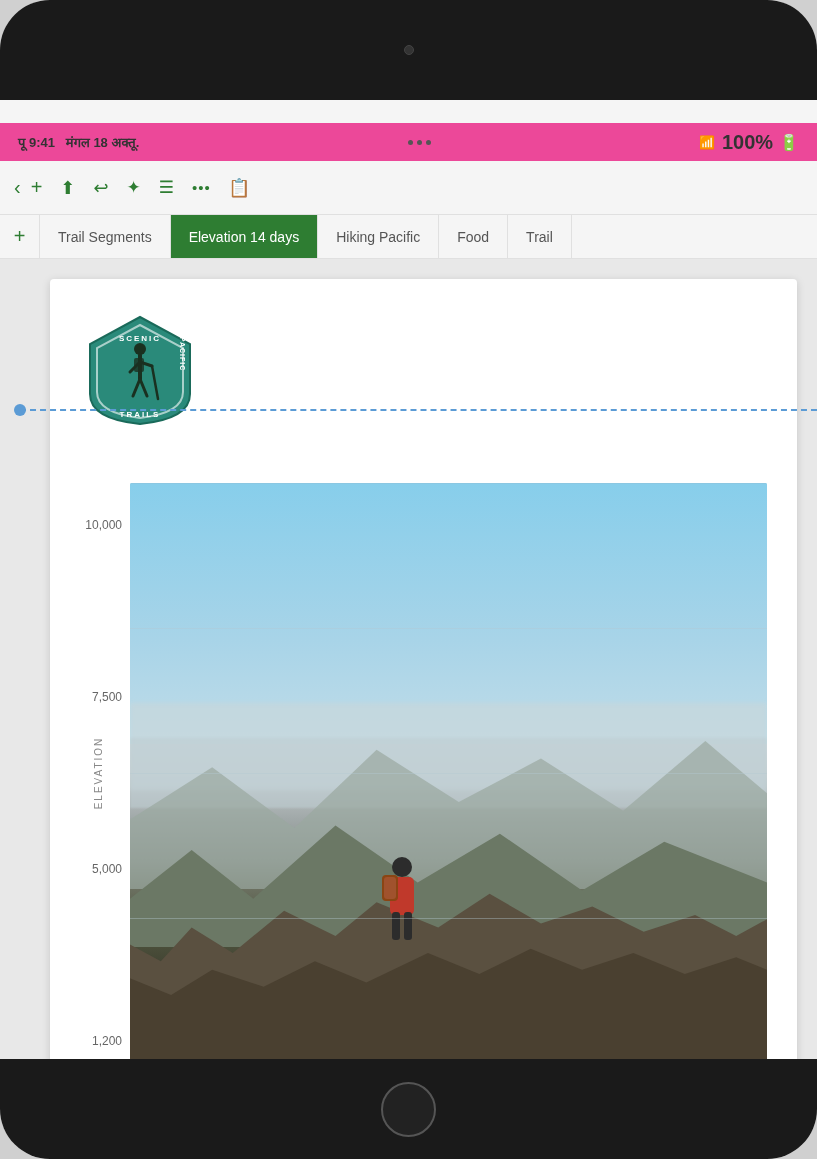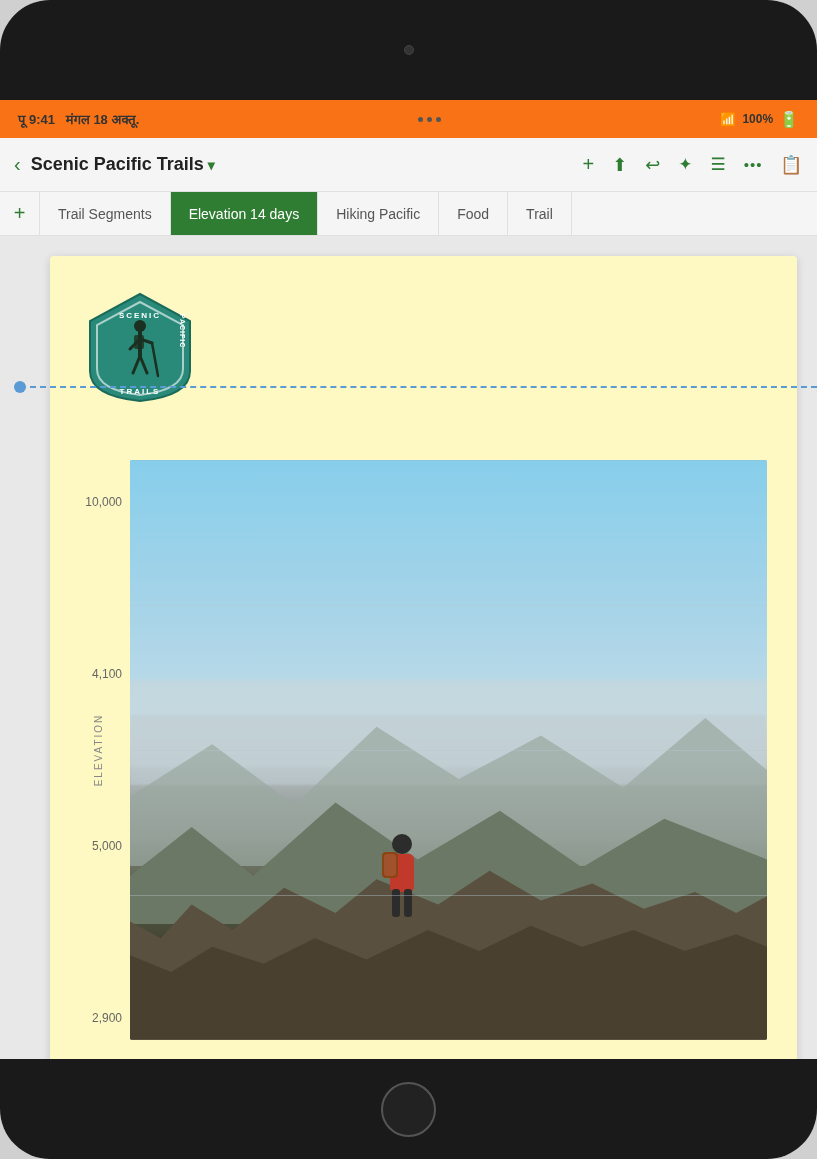--- a/index.html
+++ b/index.html
@@ -68,26 +68,27 @@
       flex: 1;
       background: #f5f5f5;
       display: flex;
       flex-direction: column;
       overflow: hidden;
     }
 
     
     .status-bar {
       height: 38px;
-      background: #f97316;
+      background: #ec4899;
       display: flex;
       align-items: center;
       justify-content: space-between;
       padding: 0 18px;
       flex-shrink: 0;
+      margin-top: 23px;
     }
 
     .status-time {
       font-size: 13px;
       font-weight: 600;
       color: #333;
     }
 
     .status-dots {
       display: flex;
@@ -203,21 +204,21 @@
     
     .content {
       flex: 1;
       background: #e8e8e8;
       overflow: hidden;
       position: relative;
     }
 
     
     .page {
-      background: #fef9c3;
+      background: #ffffff;
       margin: 20px 20px 0 50px;
       border-radius: 4px;
       min-height: 800px;
       padding: 30px 30px 30px 30px;
       box-shadow: 0 2px 8px rgba(0,0,0,0.15);
       position: relative;
     }
 
     
     .page-header {
@@ -371,21 +372,21 @@
 
     .chart-grid-line {
       position: absolute;
       left: 0;
       right: 0;
       height: 1px;
       background: rgba(150, 180, 200, 0.25);
     }
 
     .battery-icon {
-      font-size: 12px;
+      font-size: 20px;
       font-weight: 600;
     }
   </style>
 </head>
 <body>
 
 <div class="device">
 
   <div class="top-bezel">
     <div class="camera-dot"></div>
@@ -406,24 +407,20 @@
       </div>
       <div class="status-right">
         <span>📶</span>
         <span class="battery-icon">100%</span>
         <span style="font-size:16px;">🔋</span>
       </div>
     </div>
 
     <div class="toolbar">
       <div class="toolbar-back">‹</div>
-      <div class="toolbar-title">
-        <span>Scenic Pacific Trails</span>
-        <span class="toolbar-chevron">▾</span>
-      </div>
       <div class="toolbar-actions">
         <span class="toolbar-icon">+</span>
         <span class="toolbar-icon" style="font-size:18px;">⬆</span>
         <span class="toolbar-icon" style="font-size:18px;">↩</span>
         <span class="toolbar-icon" style="font-size:17px;">✦</span>
         <span class="toolbar-icon" style="font-size:17px;">☰</span>
         <span class="toolbar-icon" style="font-size:15px; letter-spacing:1px;">•••</span>
         <span class="toolbar-icon" style="font-size:18px;">📋</span>
       </div>
     </div>
@@ -488,23 +485,23 @@
 
         <div class="dashed-line">
           <div class="dashed-dot"></div>
         </div>
 
         <div class="chart-section">
 
           <div class="chart-y-axis">
             <div class="chart-y-label-vert">ELEVATION</div>
             <span class="y-tick">10,000</span>
-            <span class="y-tick">4,100</span>
+            <span class="y-tick">7,500</span>
             <span class="y-tick">5,000</span>
-            <span class="y-tick">2,900</span>
+            <span class="y-tick">1,200</span>
           </div>
 
           <div class="chart-area">
             <div class="mountain-photo">
 
               <div class="sky-layer"></div>
 
               <div class="haze1"></div>
               <div class="haze2"></div>
 

